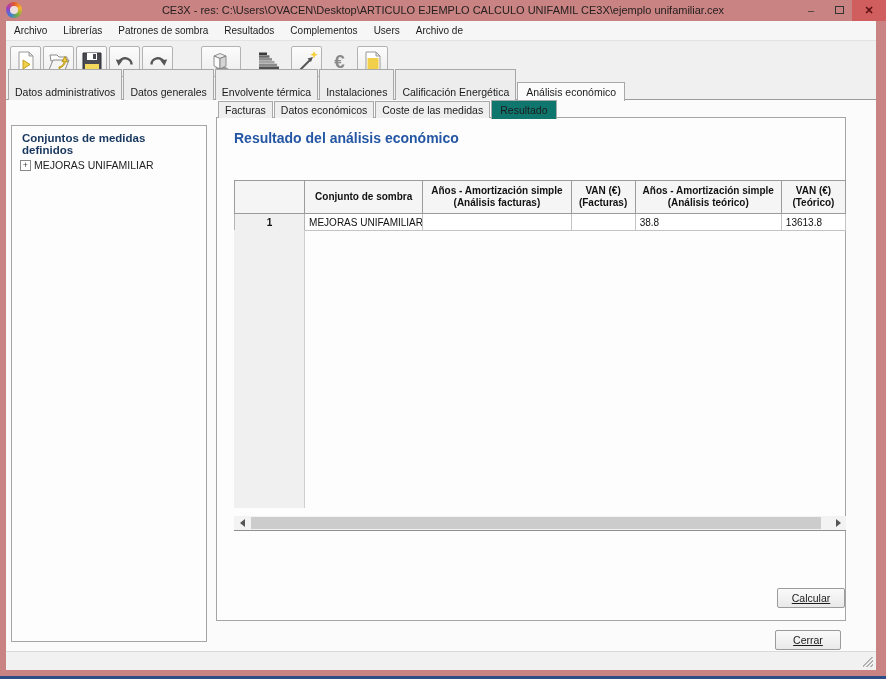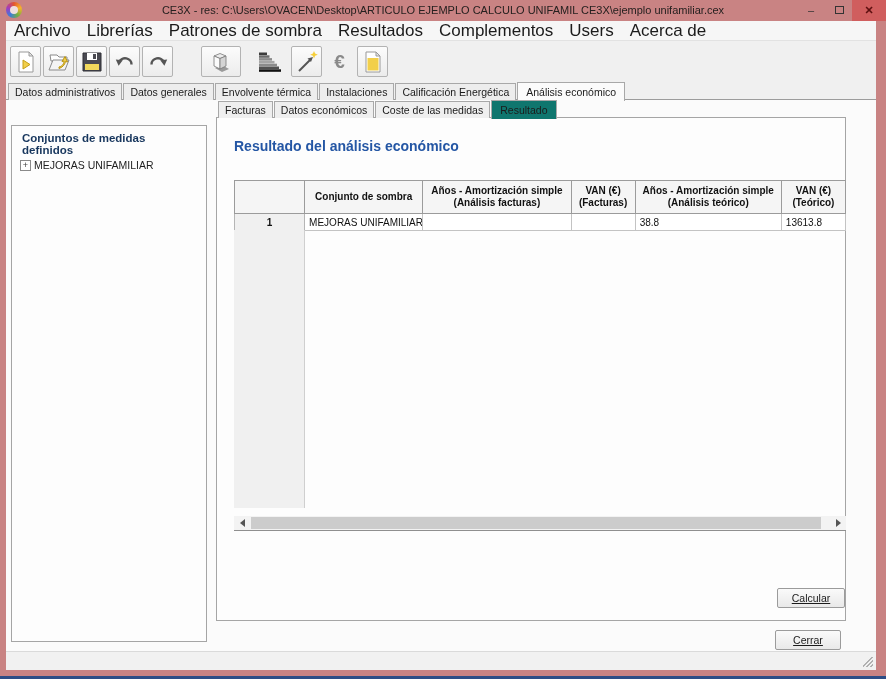--- a/index.html
+++ b/index.html
@@ -21,39 +21,39 @@
   .btn-min { right:62px; width:26px; }
   .btn-max { right:34px; width:26px; }
   .btn-max .max-box { display:inline-block; width:9px; height:8px; border:1px solid #333; margin-top:6px; }
   .btn-close { right:0; width:34px; background:#d05e5e; color:#5d1010; font-weight:bold; }
 
   
   .client { position:absolute; left:6px; top:21px; width:870px; height:649px; background:#f0f0f0; }
 
   .menubar { position:absolute; left:0; top:0; width:870px; height:20px; background:#f6f6f6;
              border-bottom:1px solid #e2e2e2; display:flex; align-items:center; }
-  .menu-item { font-size:17px; color:#1b1b1b; padding:0 8px; line-height:20px; }
+  .menu-item { font-size:10px; color:#1b1b1b; padding:0 8px; line-height:20px; }
 
   .toolbar { position:absolute; left:0; top:20px; width:870px; height:41px; display:flex;
              align-items:center; padding-left:4px; }
   .tbtn { width:31px; height:31px; border:1px solid #b3b3b3; border-radius:2px;
           background:linear-gradient(#fcfcfc,#ececec); margin-right:2px;
           display:flex; align-items:center; justify-content:center; }
   .tbtn.flat { border-color:transparent; background:transparent; }
   .tbtn svg { width:24px; height:24px; }
   .tbtn.wide { width:40px; }
   .gap { width:26px; }
   .gap-s { width:6px; }
   .euro-glyph { font-size:19px; color:#8a8a8a; font-weight:bold; }
 
   
   .tabline { position:absolute; left:0; top:78px; width:870px; height:1px; background:#9c9c9c; z-index:1; }
   .page { position:absolute; left:0; top:79px; width:870px; height:551px; background:#fbfbfb; }
   .maintabs { position:absolute; left:2px; top:61px; height:18px; display:flex; align-items:flex-end; z-index:2; }
-  .mtab { font-size:10.5px; color:#1b1b1b; padding:2px 6px 2px 6px; background:#ededed;
+  .mtab { font-size:10.5px; color:#1b1b1b; padding:16px 6px 2px 6px; background:#ededed;
           border:1px solid #a8a8a8; border-bottom:none; margin-right:1px; white-space:nowrap; }
   .mtab.active { background:#fbfbfb; padding:3px 8px; margin-bottom:-1px; z-index:3; position:relative; }
 
   
   .sidebar { position:absolute; left:5px; top:25px; width:196px; height:517px;
              background:#fdfdfd; border:1px solid #a5a5a5; }
   .sidebar-title { font-size:11.5px; font-weight:bold; color:#17365d; padding:6px 8px 2px 10px; }
   .tree-item { display:flex; align-items:center; padding:1px 0 0 8px; }
   .expander { width:11px; height:11px; border:1px solid #8a8a8a; background:#fff; font-size:9px;
               line-height:9px; text-align:center; color:#444; margin-right:3px; }
@@ -61,21 +61,21 @@
 
   
   .subtabs { position:absolute; left:212px; top:0px; height:18px; display:flex; align-items:flex-end; z-index:4; }
   .stab { font-size:10.5px; color:#1b1b1b; padding:2px 6px; background:#efefef;
           border:1px solid #a8a8a8; border-bottom:none; margin-right:1px; white-space:nowrap; }
   .stab.active { background:#0f766e; padding:3px 8px; margin-bottom:-1px; position:relative; z-index:5;margin-top:12px; }
 
   .panel { position:absolute; left:210px; top:17px; width:630px; height:504px;
            background:#fdfdfd; border:1px solid #a5a5a5; }
 
-  .heading { position:absolute; left:17px; top:20px; font-size:14px; font-weight:bold; color:#2456a4; }
+  .heading { position:absolute; left:17px; top:12px; font-size:14px; font-weight:bold; color:#2456a4; }
 
   
   .rtable { position:absolute; left:17px; top:62px; width:612px; border-collapse:collapse; table-layout:fixed; }
   .rtable th { background:#f5f5f5; font-size:10px; font-weight:bold; color:#111;
                border:1px solid #9b9b9b; height:33px; text-align:center; padding:1px 2px; line-height:1.25; }
   .rtable td { font-size:10px; color:#111; border:1px solid #c3c3c3; border-top:none;
                height:17px; padding:0 4px; background:#fff; overflow:hidden; white-space:nowrap; }
   .rtable td.idx { background:#f0f0f0; text-align:center; font-weight:bold; border-color:#b5b5b5; }
   .gutter { position:absolute; left:17px; top:112px; width:71px; height:278px;
             background:#f0f0f0; border-right:1px solid #cfcfcf; }
@@ -121,21 +121,21 @@
 
   <div class="client">
 
     <div class="menubar">
       <span class="menu-item">Archivo</span>
       <span class="menu-item">Librerías</span>
       <span class="menu-item">Patrones de sombra</span>
       <span class="menu-item">Resultados</span>
       <span class="menu-item">Complementos</span>
       <span class="menu-item">Users</span>
-      <span class="menu-item">Acerca de</span>
+      <span class="menu-item">Archivo de</span>
     </div>
 
     <div class="toolbar">
       <div class="tbtn">
         <svg viewBox="0 0 24 24">
           <path d="M5 2h10l4 4v16H5z" fill="#ffffff" stroke="#9a9a9a"></path>
           <path d="M15 2l4 4h-4z" fill="#e6e6e6" stroke="#9a9a9a"></path>
           <path d="M9 10l7 4.5-7 4.5z" fill="#f2cf4a" stroke="#c4a01a"></path>
         </svg>
       </div>

